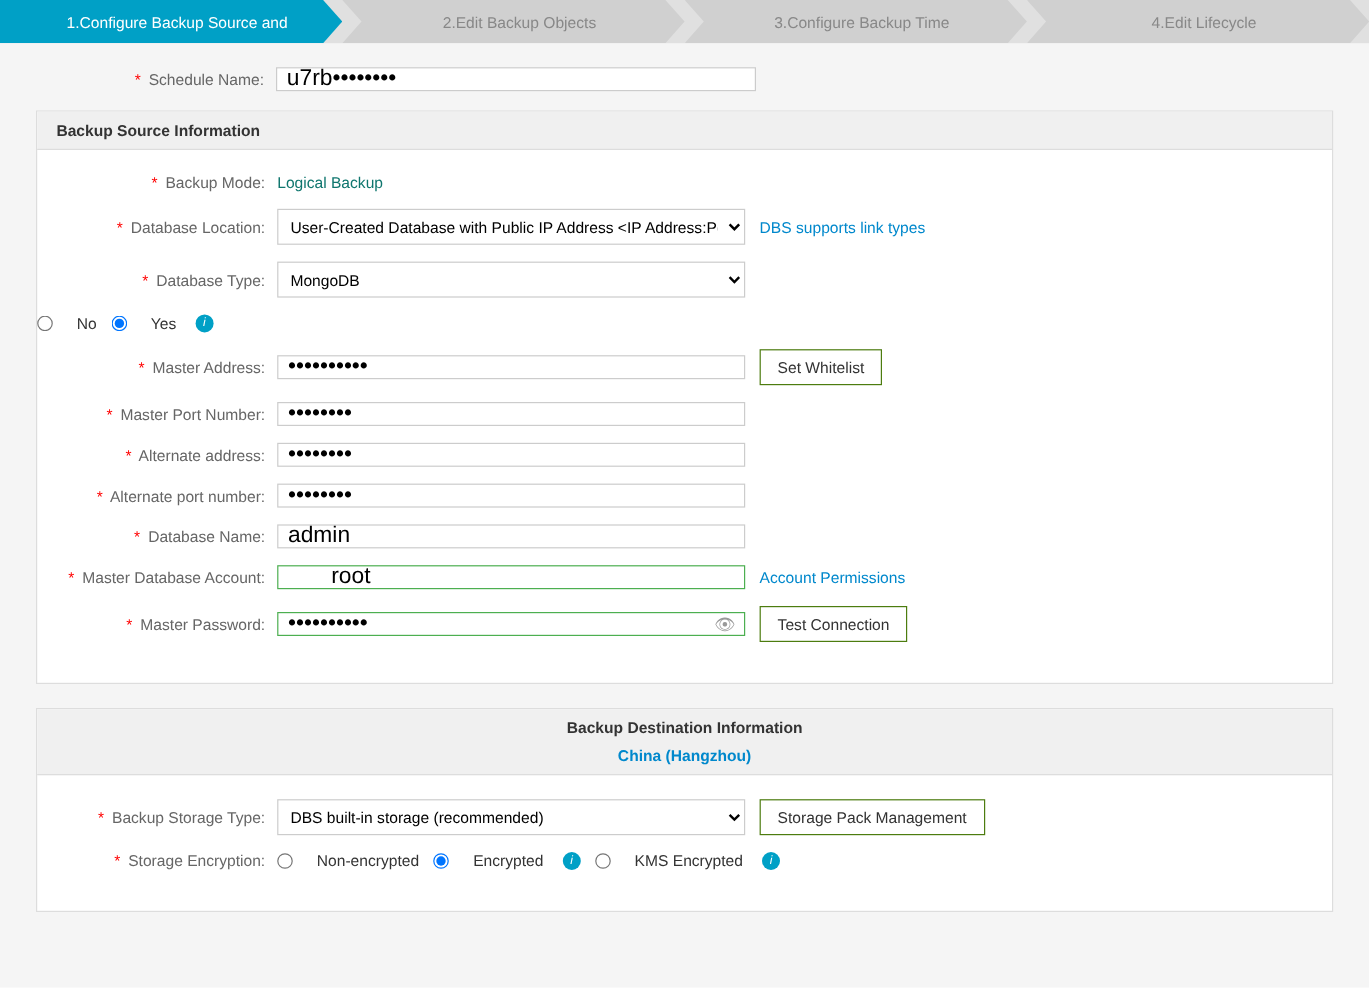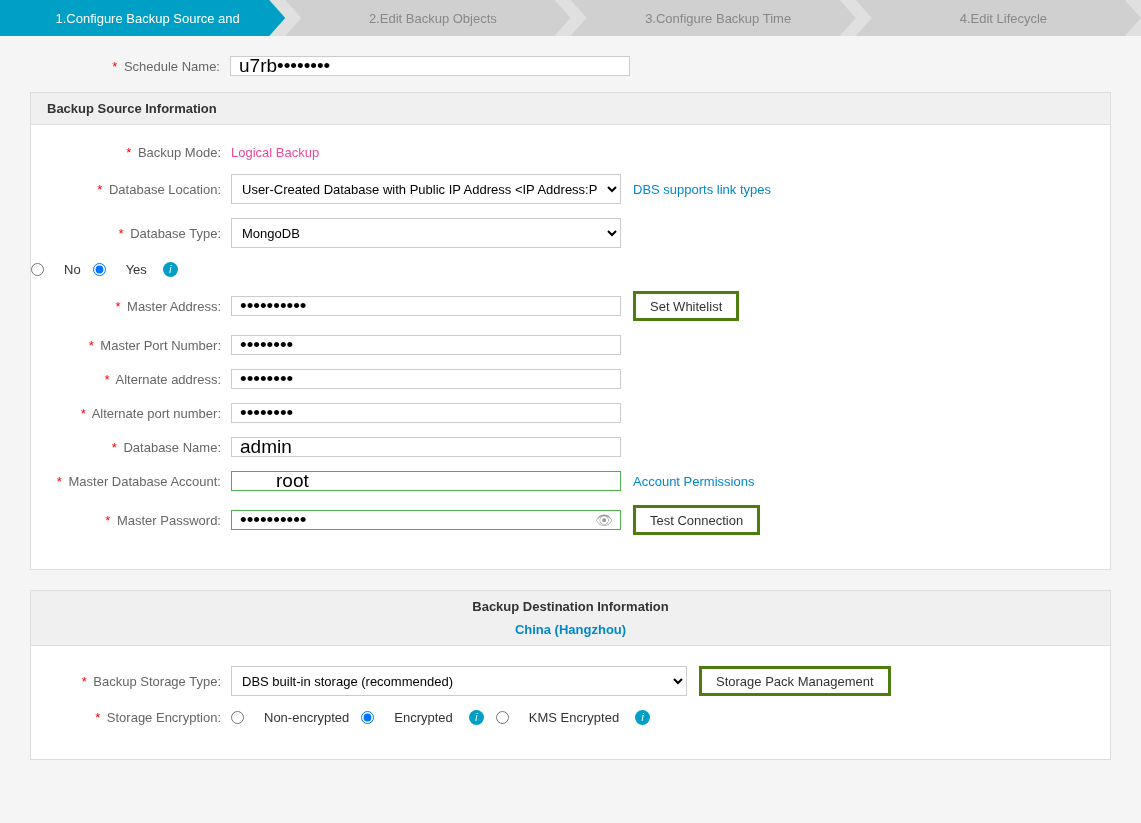--- a/index.html
+++ b/index.html
@@ -112,21 +112,21 @@
       display: flex;
       align-items: center;
       gap: 20px;
       cursor: pointer;
     }
 
     
     .btn {
       padding: 5px 14px;
       font-size: 13px;
-      border: 3px solid #4d7c0f;
+      border: 1px solid #4d7c0f;
       background: #f5f5f5;
       cursor: pointer;
       height: 30px;
       color: #333;
     }
     .btn-white {
       background: #fff;
     }
 
     
@@ -218,21 +218,21 @@
     <div class="section-header">
       <span>Backup Source Information</span>
     </div>
     <div class="section-body">
 
       <div class="form-area">
         <div class="form-label">
           <span class="required-star">*</span>
           <span>Backup Mode:</span>
         </div>
-        <span style="color:#ec4899;">Logical Backup</span>
+        <span style="color:#0f766e;">Logical Backup</span>
       </div>
 
       <div class="form-area">
         <div class="form-label">
           <span class="required-star">*</span>
           <span>Database Location:</span>
         </div>
         <select style="width:390px;">
           <option>User-Created Database with Public IP Address &lt;IP Address:Port Num</option>
         </select>
@@ -335,21 +335,21 @@
         <span class="region-text">China (Hangzhou)</span>
       </span>
     </div>
     <div class="section-body">
 
       <div class="form-area">
         <div class="form-label">
           <span class="required-star">*</span>
           <span>Backup Storage Type:</span>
         </div>
-        <select style="width:456px;">
+        <select style="width:390px;">
           <option>DBS built-in storage (recommended)</option>
         </select>
         <button class="btn btn-white" style="margin-left:12px;">Storage Pack Management</button>
       </div>
 
       <div class="form-area">
         <div class="form-label">
           <span class="required-star">*</span>
           <span>Storage Encryption:</span>
         </div>

